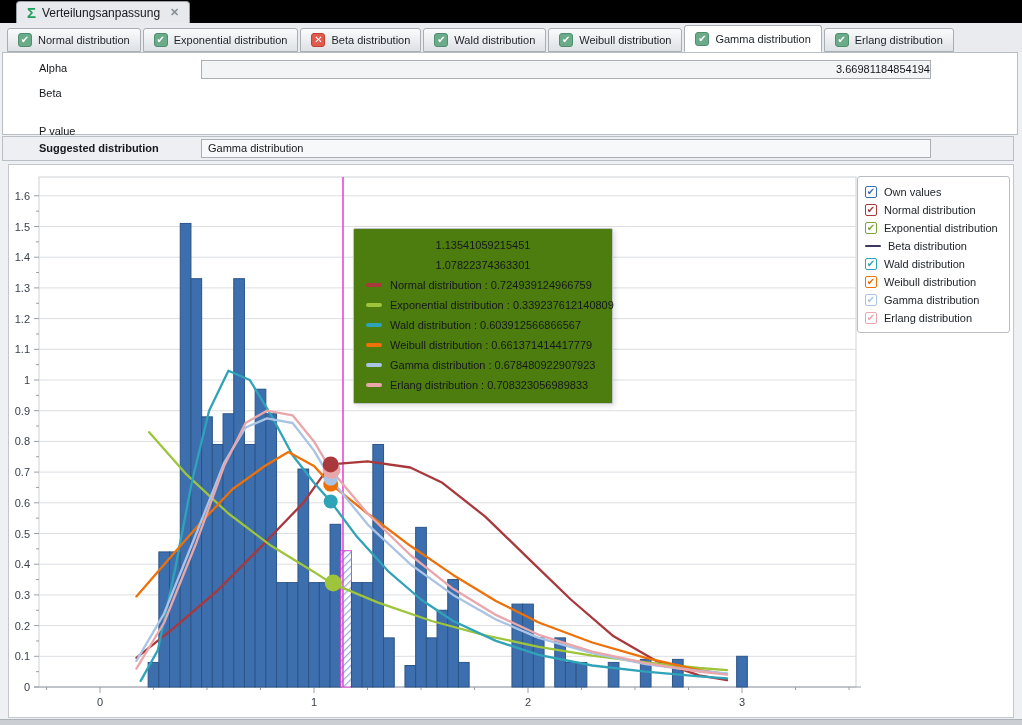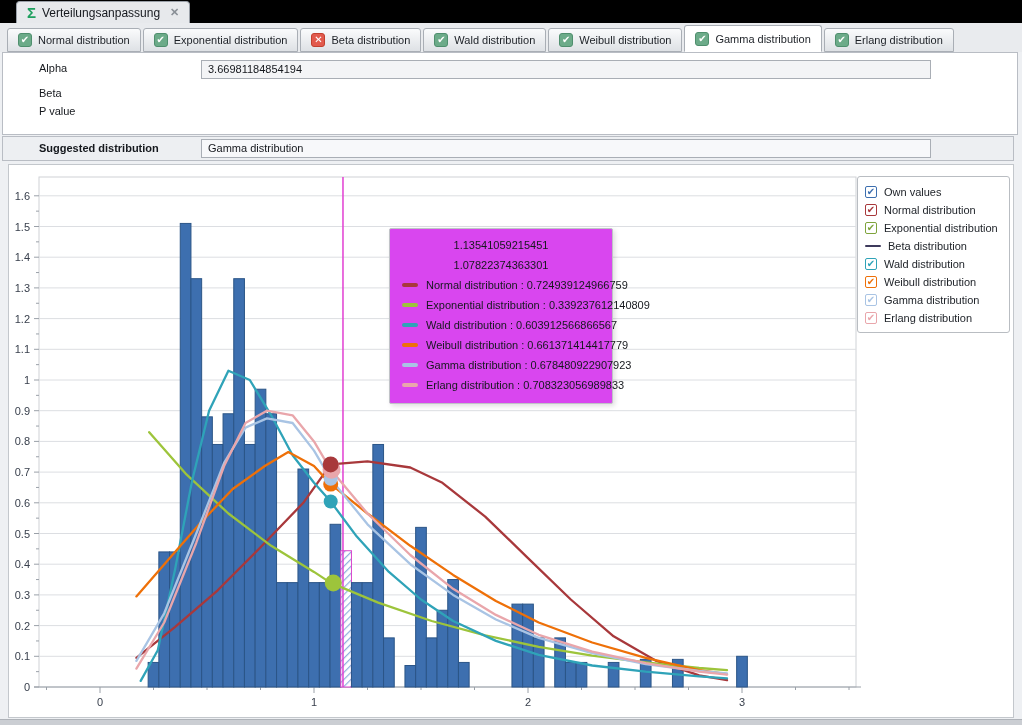--- a/index.html
+++ b/index.html
@@ -24,21 +24,21 @@
           border-radius:3px 3px 0 0; font-size:11px; color:#1c2026; cursor:pointer; }
   .dtab.active { background:#fff; height:27px; border-bottom:1px solid #fff; font-weight:normal; }
   .dtab .statbox { width:14px; height:14px; border-radius:3px; display:flex; align-items:center;
                    justify-content:center; color:#fff; font-size:10px; line-height:1; }
   .statbox.ok { background:#6cab89; border:1px solid #4f8f6e; }
   .statbox.error { background:#e25a4d; border:1px solid #c2402f; }
 
   
   .params-panel { position:absolute; left:2px; top:52px; width:1016px; height:83px;
                   background:#fff; border:1px solid #b9bdc4; }
-  .param-row { position:absolute; left:0; width:100%; height:19px; }
+  .param-row { position:absolute; left:0; width:100%; height:19px;text-align:right; }
   .param-label { position:absolute; left:36px; top:2px; font-size:11px; color:#15181d; }
   .param-input { position:absolute; left:198px; top:0; width:730px; height:19px;
                  background:#f3f4f6; border:1px solid #a9aeb5; font-size:11px; color:#15181d;
                  padding:2px 0 6px 6px; }
 
   
   .suggested-row { position:absolute; left:2px; top:136px; width:1012px; height:25px;
                    background:#edeff2; border:1px solid #b9bdc4;padding-left:46px; }
   .sug-label { position:absolute; left:36px; top:5px; font-size:11px; font-weight:bold; color:#15181d; }
   .sug-input { position:absolute; left:198px; top:2px; width:730px; height:19px;
@@ -53,23 +53,23 @@
   
   .legend { position:absolute; top:11px; right:3px; width:153px; background:#fff;
             border:1px solid #b9bdc2; border-radius:3px; padding:6px 6px 5px 7px; }
   .legend-item { display:flex; align-items:center; gap:7px; height:18px; }
   .lg-check { width:12px; height:12px; border-radius:2px; background:#fff; display:flex;
               align-items:center; justify-content:center; font-size:10px; line-height:1; }
   .lg-line { width:16px; height:2px; border-radius:1px; }
   .legend-label { font-size:11px; color:#1c2026; white-space:nowrap; }
 
   
-  .tooltip { position:absolute; left:344px; top:63px; width:224px; background:#d946ef;
+  .tooltip { position:absolute; left:344px; top:63px; width:260px; background:#4d7c0f;
              border:1px solid #c0c3c7; border-radius:2px; box-shadow:2px 2px 5px rgba(0,0,0,.13);
-             padding:10px 12px 12px 12px; display:flex; flex-direction:column; gap:8px;margin-left:36px; }
+             padding:10px 12px 12px 12px; display:flex; flex-direction:column; gap:8px; }
   .tt-header { text-align:center; font-size:11px; color:#15181d; }
   .tt-row { display:flex; align-items:center; gap:8px; font-size:11px; color:#15181d;
             white-space:nowrap; }
   .tt-swatch-box { width:13px; height:13px; flex:0 0 auto; }
   .tt-swatch-line { width:16px; height:4px; border-radius:2px; flex:0 0 auto; }
 
   .bottom-edge { position:absolute; left:0; top:719px; width:1022px; height:6px;
                  background:#cbced3; border-top:1px solid #aeb2b8; }
 </style>
 </head>
@@ -117,21 +117,21 @@
     </div>
 
   <div class="params-panel" id="paramsPanel">
       <div class="param-row" style="top: 7px;">
         <span class="param-label">Alpha</span>
         <div class="param-input">3.66981184854194</div>
       </div>
       <div class="param-row" style="top: 32px;">
         <span class="param-label">Beta</span>
       </div>
-      <div class="param-row" style="top: 50px;">
+      <div class="param-row" style="top: 70px;">
         <span class="param-label">P value</span>
       </div>
     </div>
 
   <div class="suggested-row">
     <span class="sug-label">Suggested distribution</span>
     <div class="sug-input">Gamma distribution</div>
   </div>
 
   <div class="chart-panel">

